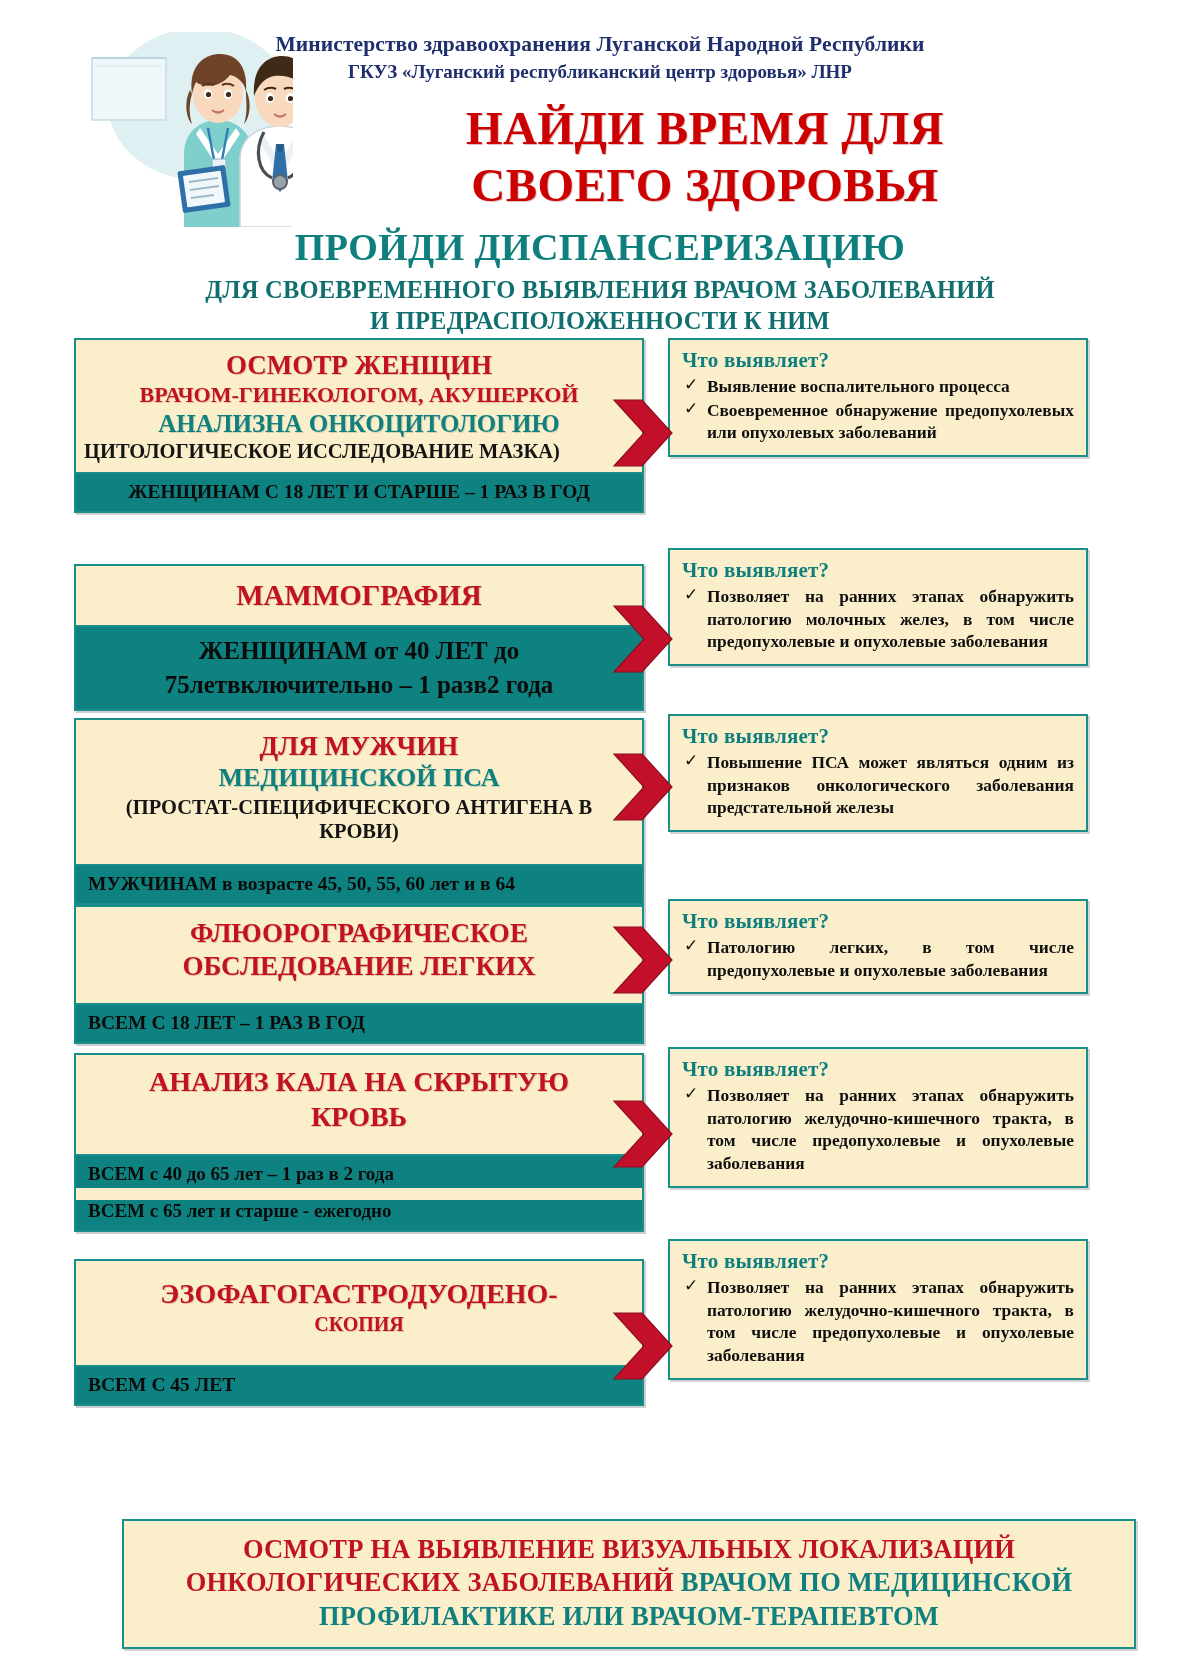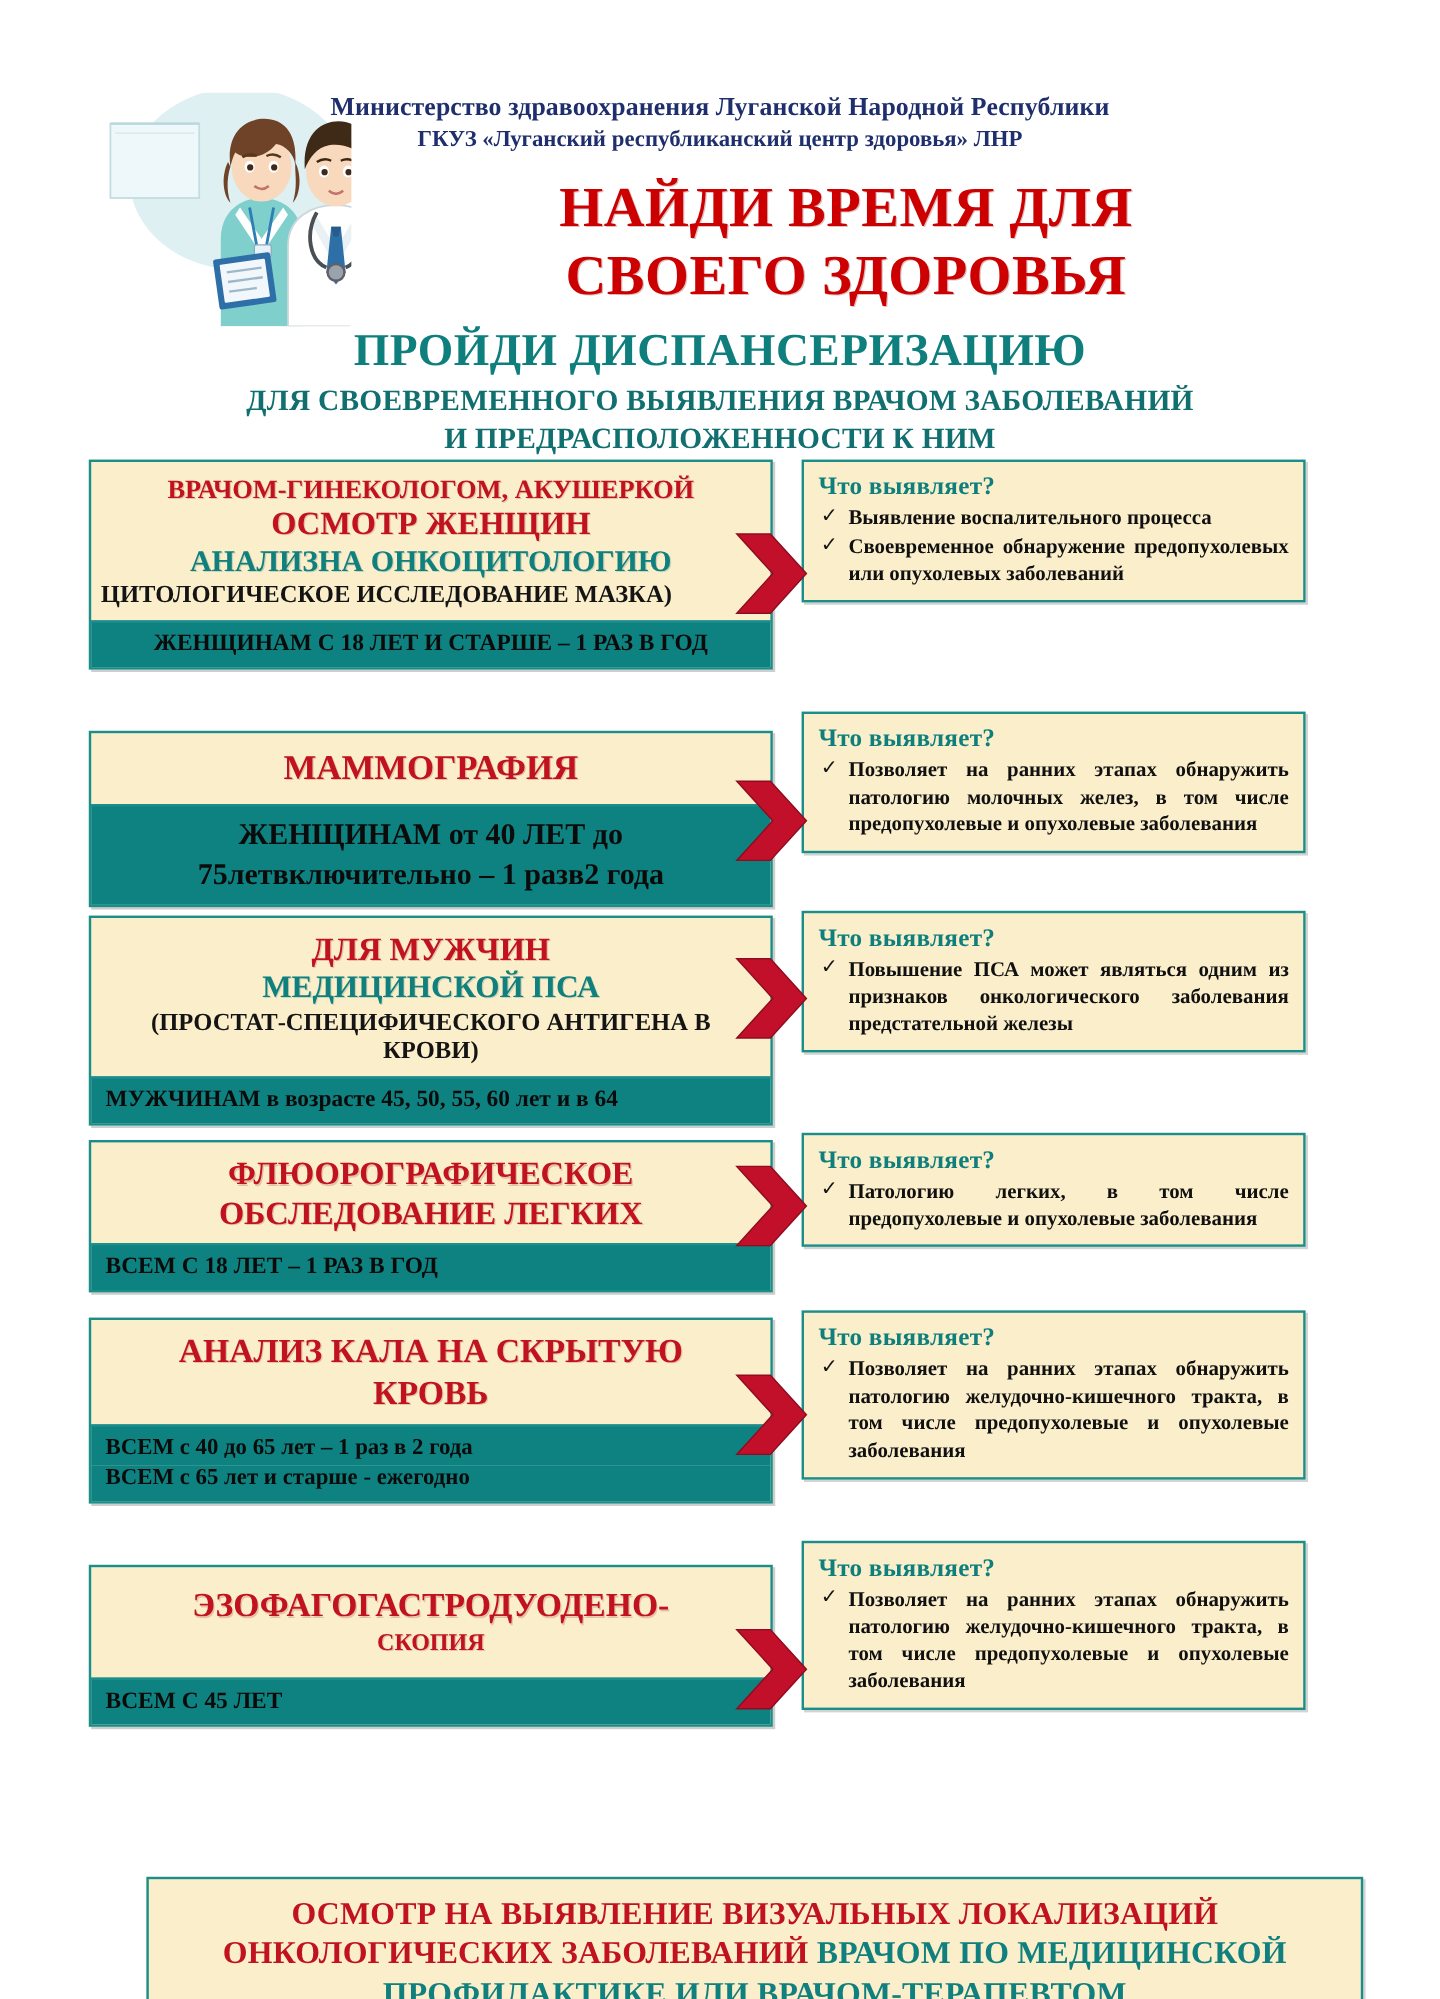--- a/index.html
+++ b/index.html
@@ -16,21 +16,20 @@
     position:relative;
     width:1200px;
     height:1666px;
     box-sizing:border-box;
   }
 
   
   .header{
     position:relative;
     height:330px;
-    margin-top:45px;
   }
   .ministry-block{
     position:absolute;
     left:0; right:0; top:30px;
     text-align:center;
     color:#1f2f6e;
     font-weight:bold;
   }
   .ministry-line1{ font-size:21.5px; letter-spacing:.1px; line-height:1.35;}
   .ministry-line2{ font-size:19px; line-height:1.35;}
@@ -117,21 +116,21 @@
   }
   .band{
     background:#0e8281;
     color:#0b0b0b;
     font-weight:bold;
     padding:7px 12px 8px 12px;
     box-sizing:border-box;
     border-top:2px solid #1a8e8b;
   }
   .band.center{ text-align:center; }
-  .band.left{ text-align:left; }
+  .band.left{ text-align:left;margin-top:12px; }
 
   .right-card{
     position:absolute;
     left:668px;
     width:420px;
     box-sizing:border-box;
     border:2.5px solid #1a8e8b;
     background:#fbeecb;
     padding:8px 12px 10px 12px;
     box-shadow:2px 2px 0 rgba(80,80,80,.25);
@@ -289,22 +288,22 @@
       <div>ДЛЯ СВОЕВРЕМЕННОГО ВЫЯВЛЕНИЯ ВРАЧОМ ЗАБОЛЕВАНИЙ</div>
       <div>И ПРЕДРАСПОЛОЖЕННОСТИ К НИМ</div>
     </div>
   </div>
 
   <div class="rows">
 
     <div class="row" style="height:208px;">
       <div class="left-card" style="top:4px;">
         <div class="left-title">
+          <span class="t-red" style="font-size:27px;line-height:1.18;">ОСМОТР ЖЕНЩИН</span>
           <span class="t-red" style="font-size:22px;line-height:1.2;">ВРАЧОМ-ГИНЕКОЛОГОМ, АКУШЕРКОЙ</span>
-          <span class="t-red" style="font-size:27px;line-height:1.18;">ОСМОТР ЖЕНЩИН</span>
           <span class="t-teal" style="font-size:25px;line-height:1.24;">АНАЛИЗНА ОНКОЦИТОЛОГИЮ</span>
           <span class="t-black" style="font-size:20.5px;line-height:1.2;text-align:left;">ЦИТОЛОГИЧЕСКОЕ ИССЛЕДОВАНИЕ МАЗКА)</span>
         </div>
         <div class="band center" style="font-size:19.5px;">ЖЕНЩИНАМ С 18 ЛЕТ И СТАРШЕ – 1 РАЗ В ГОД</div>
       </div>
 
       <div class="arrow" style="left:612px; top:62px;">
         <svg width="62" height="74" viewBox="0 0 62 74" xmlns="http://www.w3.org/2000/svg">
           <polygon points="2,4 30,4 60,37 30,70 2,70 32,37" fill="#c2102a"></polygon>
           <polygon points="2,4 30,4 60,37 30,70 2,70 32,37" fill="none" stroke="#8f0c20" stroke-width="1.2"></polygon>

